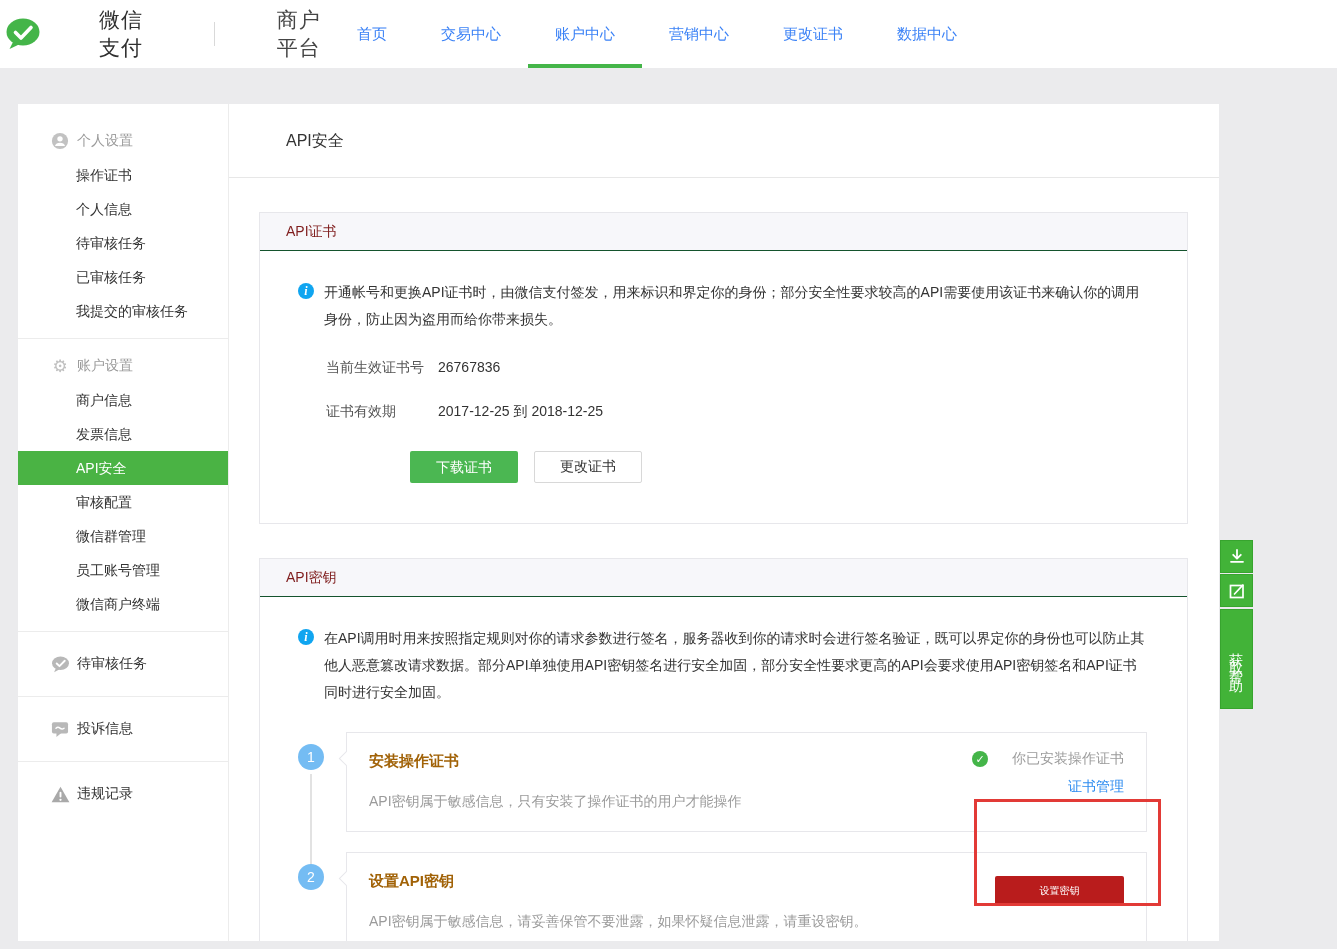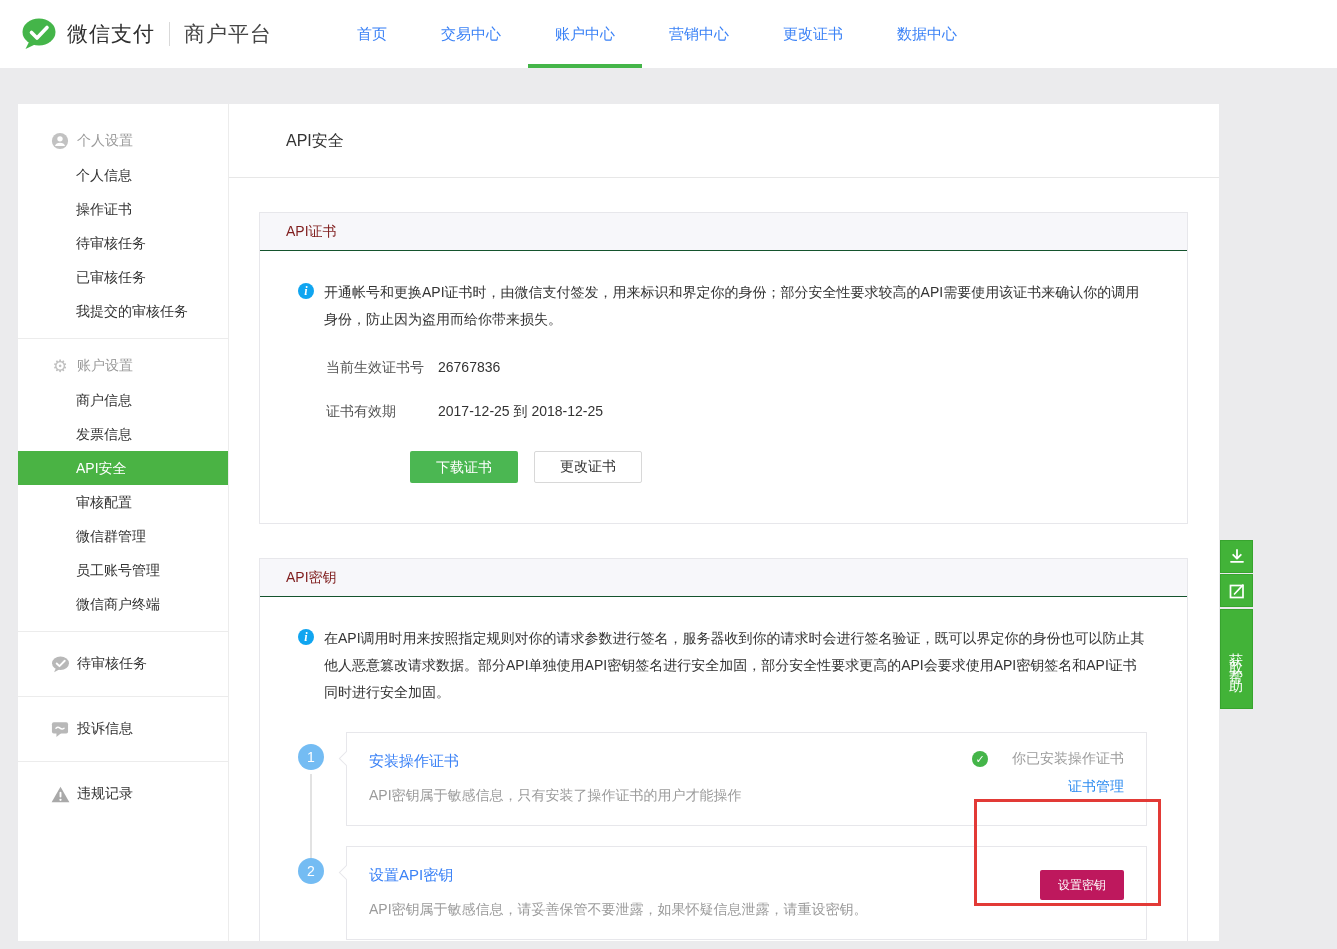--- a/index.html
+++ b/index.html
@@ -10,21 +10,21 @@
     color:#333;
     overflow:hidden;
   }
   .page { position:relative; width:1337px; height:949px; }
 
   
   .topbar {
     position:absolute; left:0; top:0; width:1337px; height:68px;
     background:#fff; display:flex; align-items:stretch; z-index:5;
   }
-  .logo { display:flex; align-items:center; padding-left:20px; width:330px; cursor:pointer; }
+  .logo { display:flex; align-items:center; padding-left:4px; width:330px; cursor:pointer;gap:48px; }
   .logo svg { display:block; }
   .logo-brand { font-size:21px; color:#2f2f2f; margin-left:9px; letter-spacing:1px; }
   .logo-sep { width:1px; height:24px; background:#d9d9d9; margin:0 14px; }
   .logo-product { font-size:21px; color:#454545; letter-spacing:1px; }
   .topnav { display:flex; align-items:stretch; }
   .nav-item {
     position:relative; line-height:68px; padding:0 27px;
     font-size:15px; color:#3b82f6; cursor:pointer; white-space:nowrap;
   }
   .nav-item.active::after {
@@ -87,33 +87,33 @@
   .step-circle {
     flex:none; width:26px; height:26px; border-radius:50%; background:#74bcf3; color:#fff;
     text-align:center; line-height:26px; font-size:14px; margin-top:12px; position:relative; z-index:1;
   }
   .step-box { flex:1; margin-left:22px; border:1px solid #e7e7eb; background:#fff; padding:15px 22px 20px; position:relative; display:flex; }
   .step-box::before {
     content:""; position:absolute; left:-6px; top:20px; width:10px; height:10px; background:#fff;
     border-left:1px solid #e7e7eb; border-bottom:1px solid #e7e7eb; transform:rotate(45deg);
   }
   .step-main { flex:1; }
-  .step-title { font-size:15px; color:#3b82f6; margin-top:4px; }
-  .step-desc { font-size:14px; color:#9b9b9b; margin-top:16px; }
+  .step-title { font-size:15px; color:#a16207; margin-top:4px;font-weight:bold; }
+  .step-desc { font-size:14px; color:#9b9b9b; margin-top:22px; }
   .step-side { flex:none; width:220px; text-align:right; }
   .status-line { display:inline-flex; align-items:center; margin-top:2px; }
   .check-icon {
     width:16px; height:16px; border-radius:50%; background:#44b549; color:#fff;
     font-size:11px; text-align:center; line-height:16px; margin-right:6px; flex:none;
   }
   .status-text { font-size:14px; color:#9b9b9b;margin-left:18px; }
   .cert-link { display:inline-block; margin-top:10px; font-size:14px; color:#2e8cf0; cursor:pointer; text-decoration:none; }
   .step-btn-wrap { margin-top:8px; }
   .btn-setkey {
-    width:84px; height:30px; background:#be185d; color:#fff; border:none; font-size:12px;
+    width:129px; height:30px; background:#b91c1c; color:#fff; border:none; font-size:10px;
     cursor:pointer; font-family:inherit; border-radius:2px;
   }
 
   
   .red-annotation {
     position:absolute; left:974px; top:799px; width:187px; height:107px;
     border:3px solid #e23a36; z-index:40; pointer-events:none;
   }
 
   
@@ -162,22 +162,22 @@
     <div class="side-group-header">
       <span class="side-ico">
         <svg width="18" height="18" viewBox="0 0 20 20">
           <circle cx="10" cy="10" r="9" fill="#c2c2c2"></circle>
           <circle cx="10" cy="7.6" r="3" fill="#fff"></circle>
           <path d="M4.4 15.6 a5.8 5 0 0 1 11.2 0 Z" fill="#fff"></path>
         </svg>
       </span>
       <span>个人设置</span>
     </div>
+    <div class="side-item">操作证书</div>
     <div class="side-item">个人信息</div>
-    <div class="side-item">操作证书</div>
     <div class="side-item">待审核任务</div>
     <div class="side-item">已审核任务</div>
     <div class="side-item">我提交的审核任务</div>
 
     <div class="side-divider"></div>
 
     <div class="side-group-header">
       <span class="side-ico">
           <span class="gear-glyph">⚙</span>
         </span>

